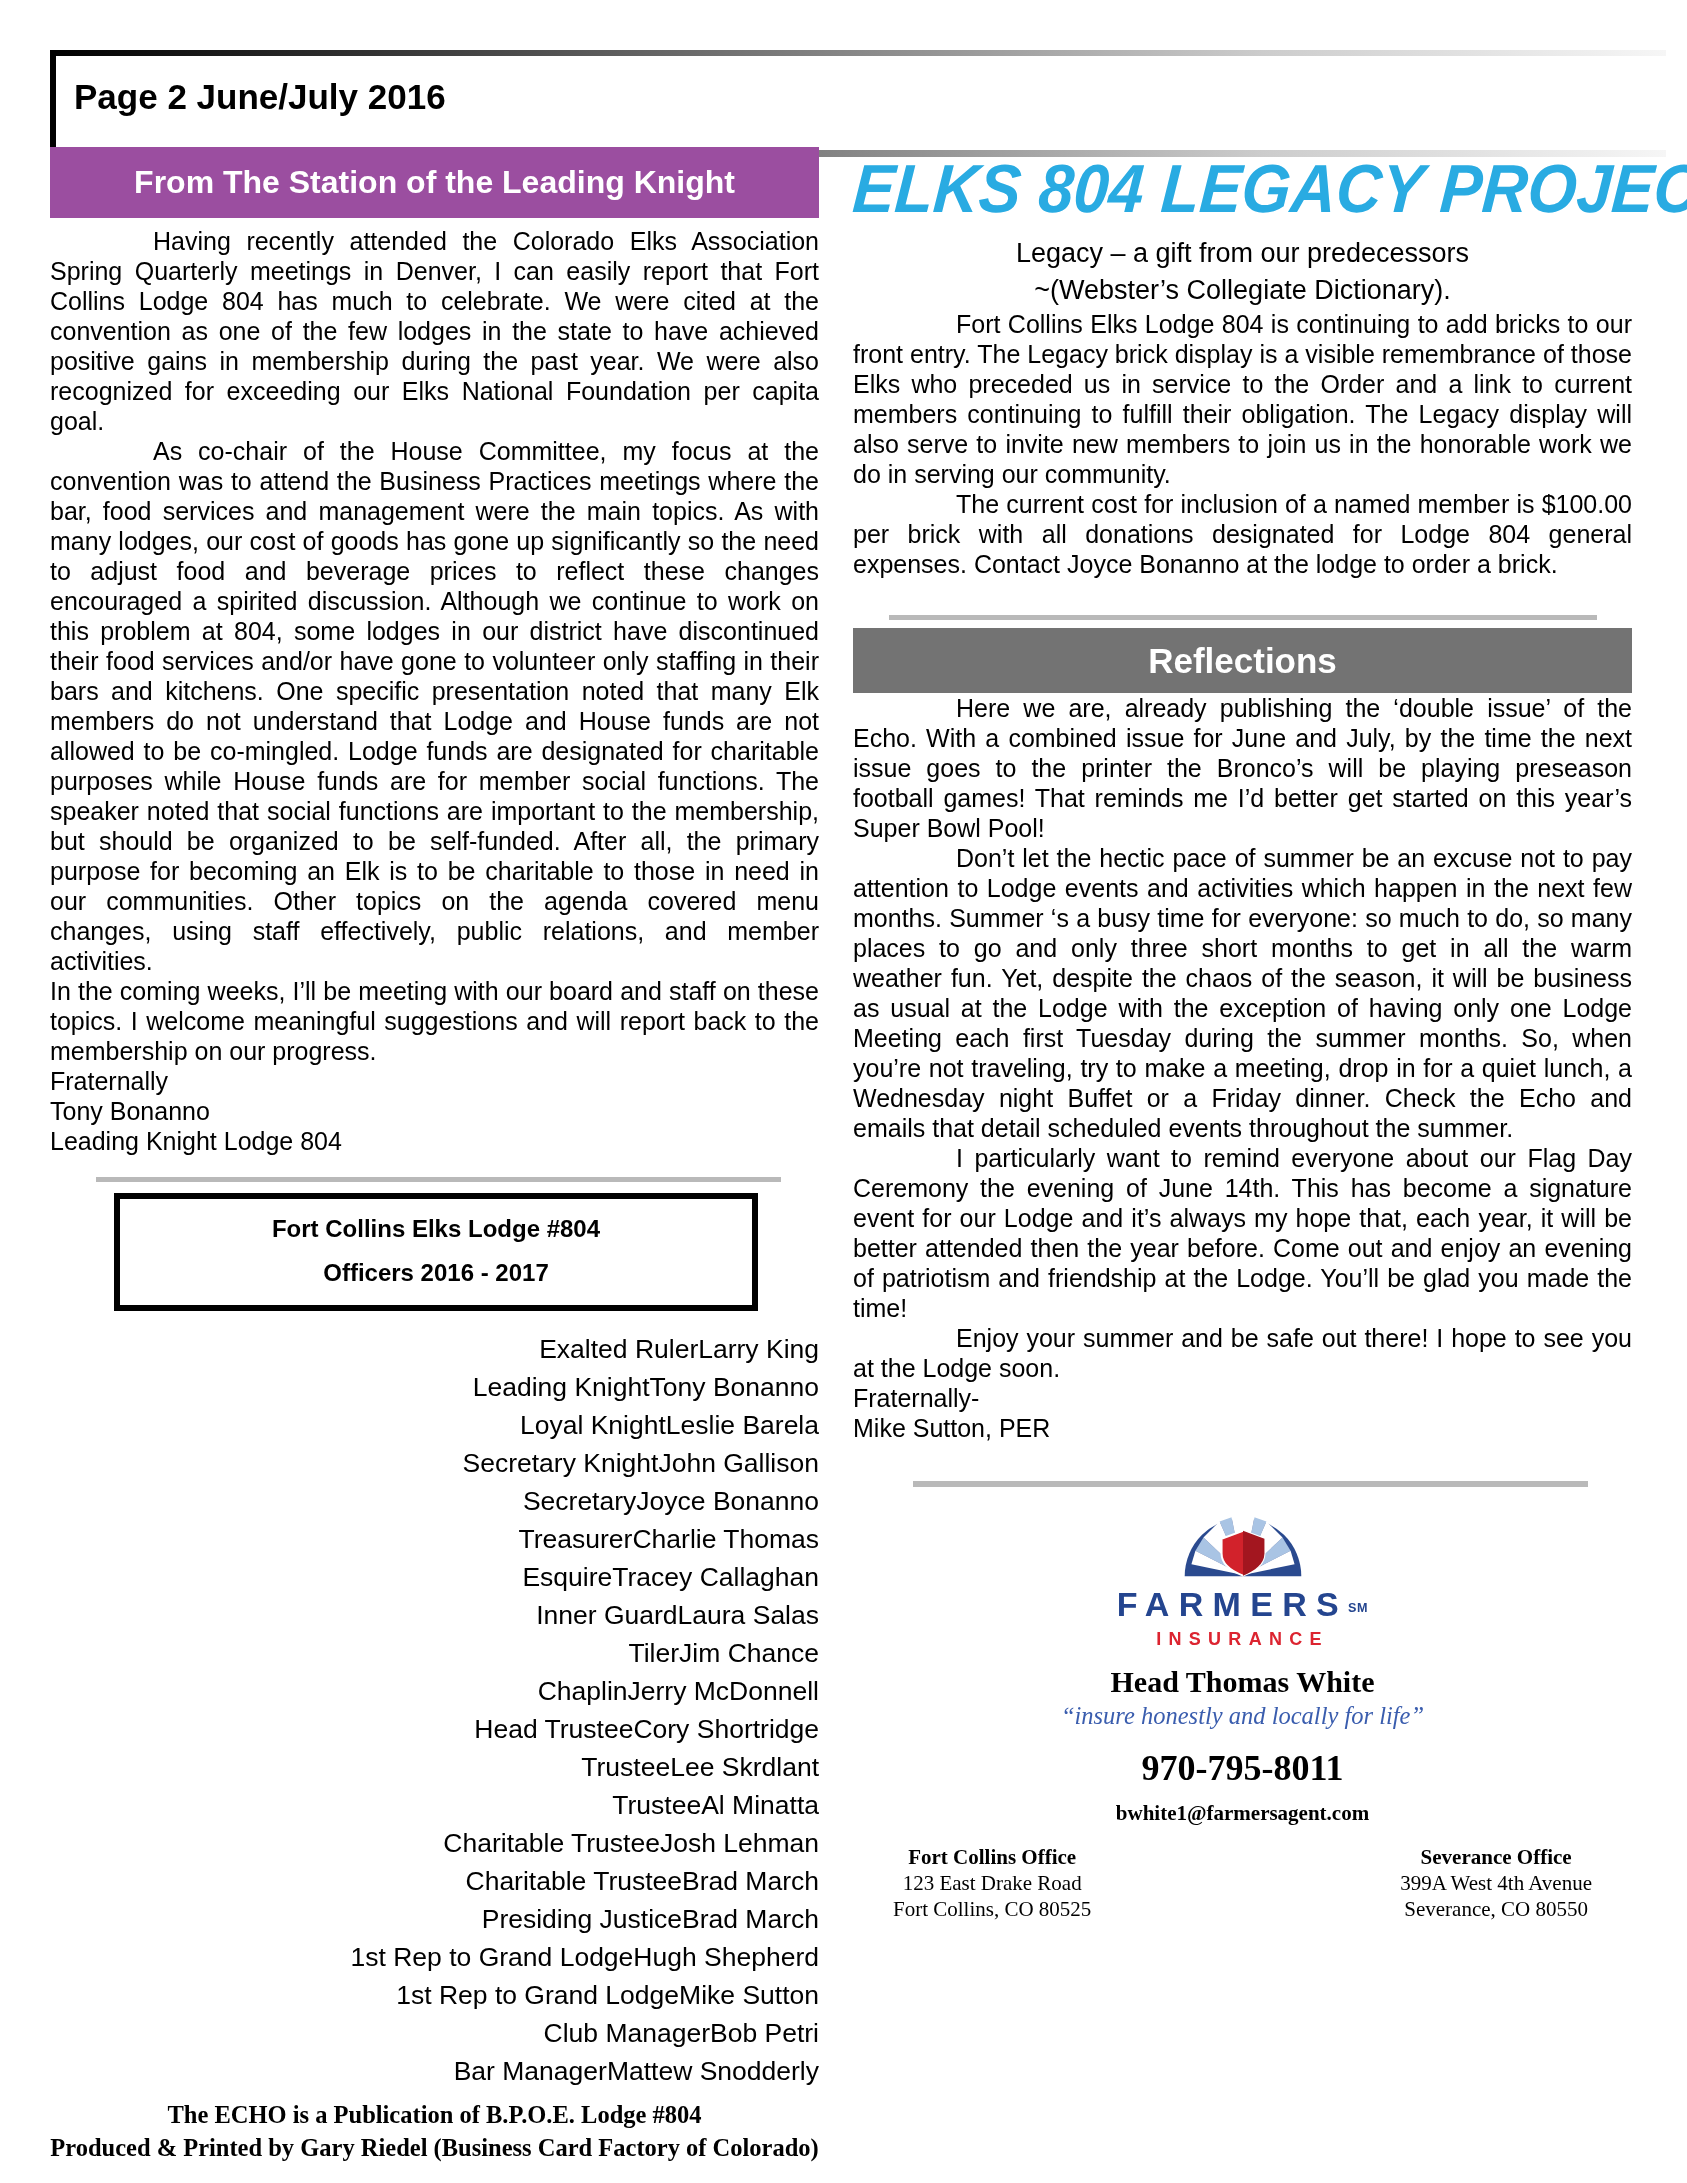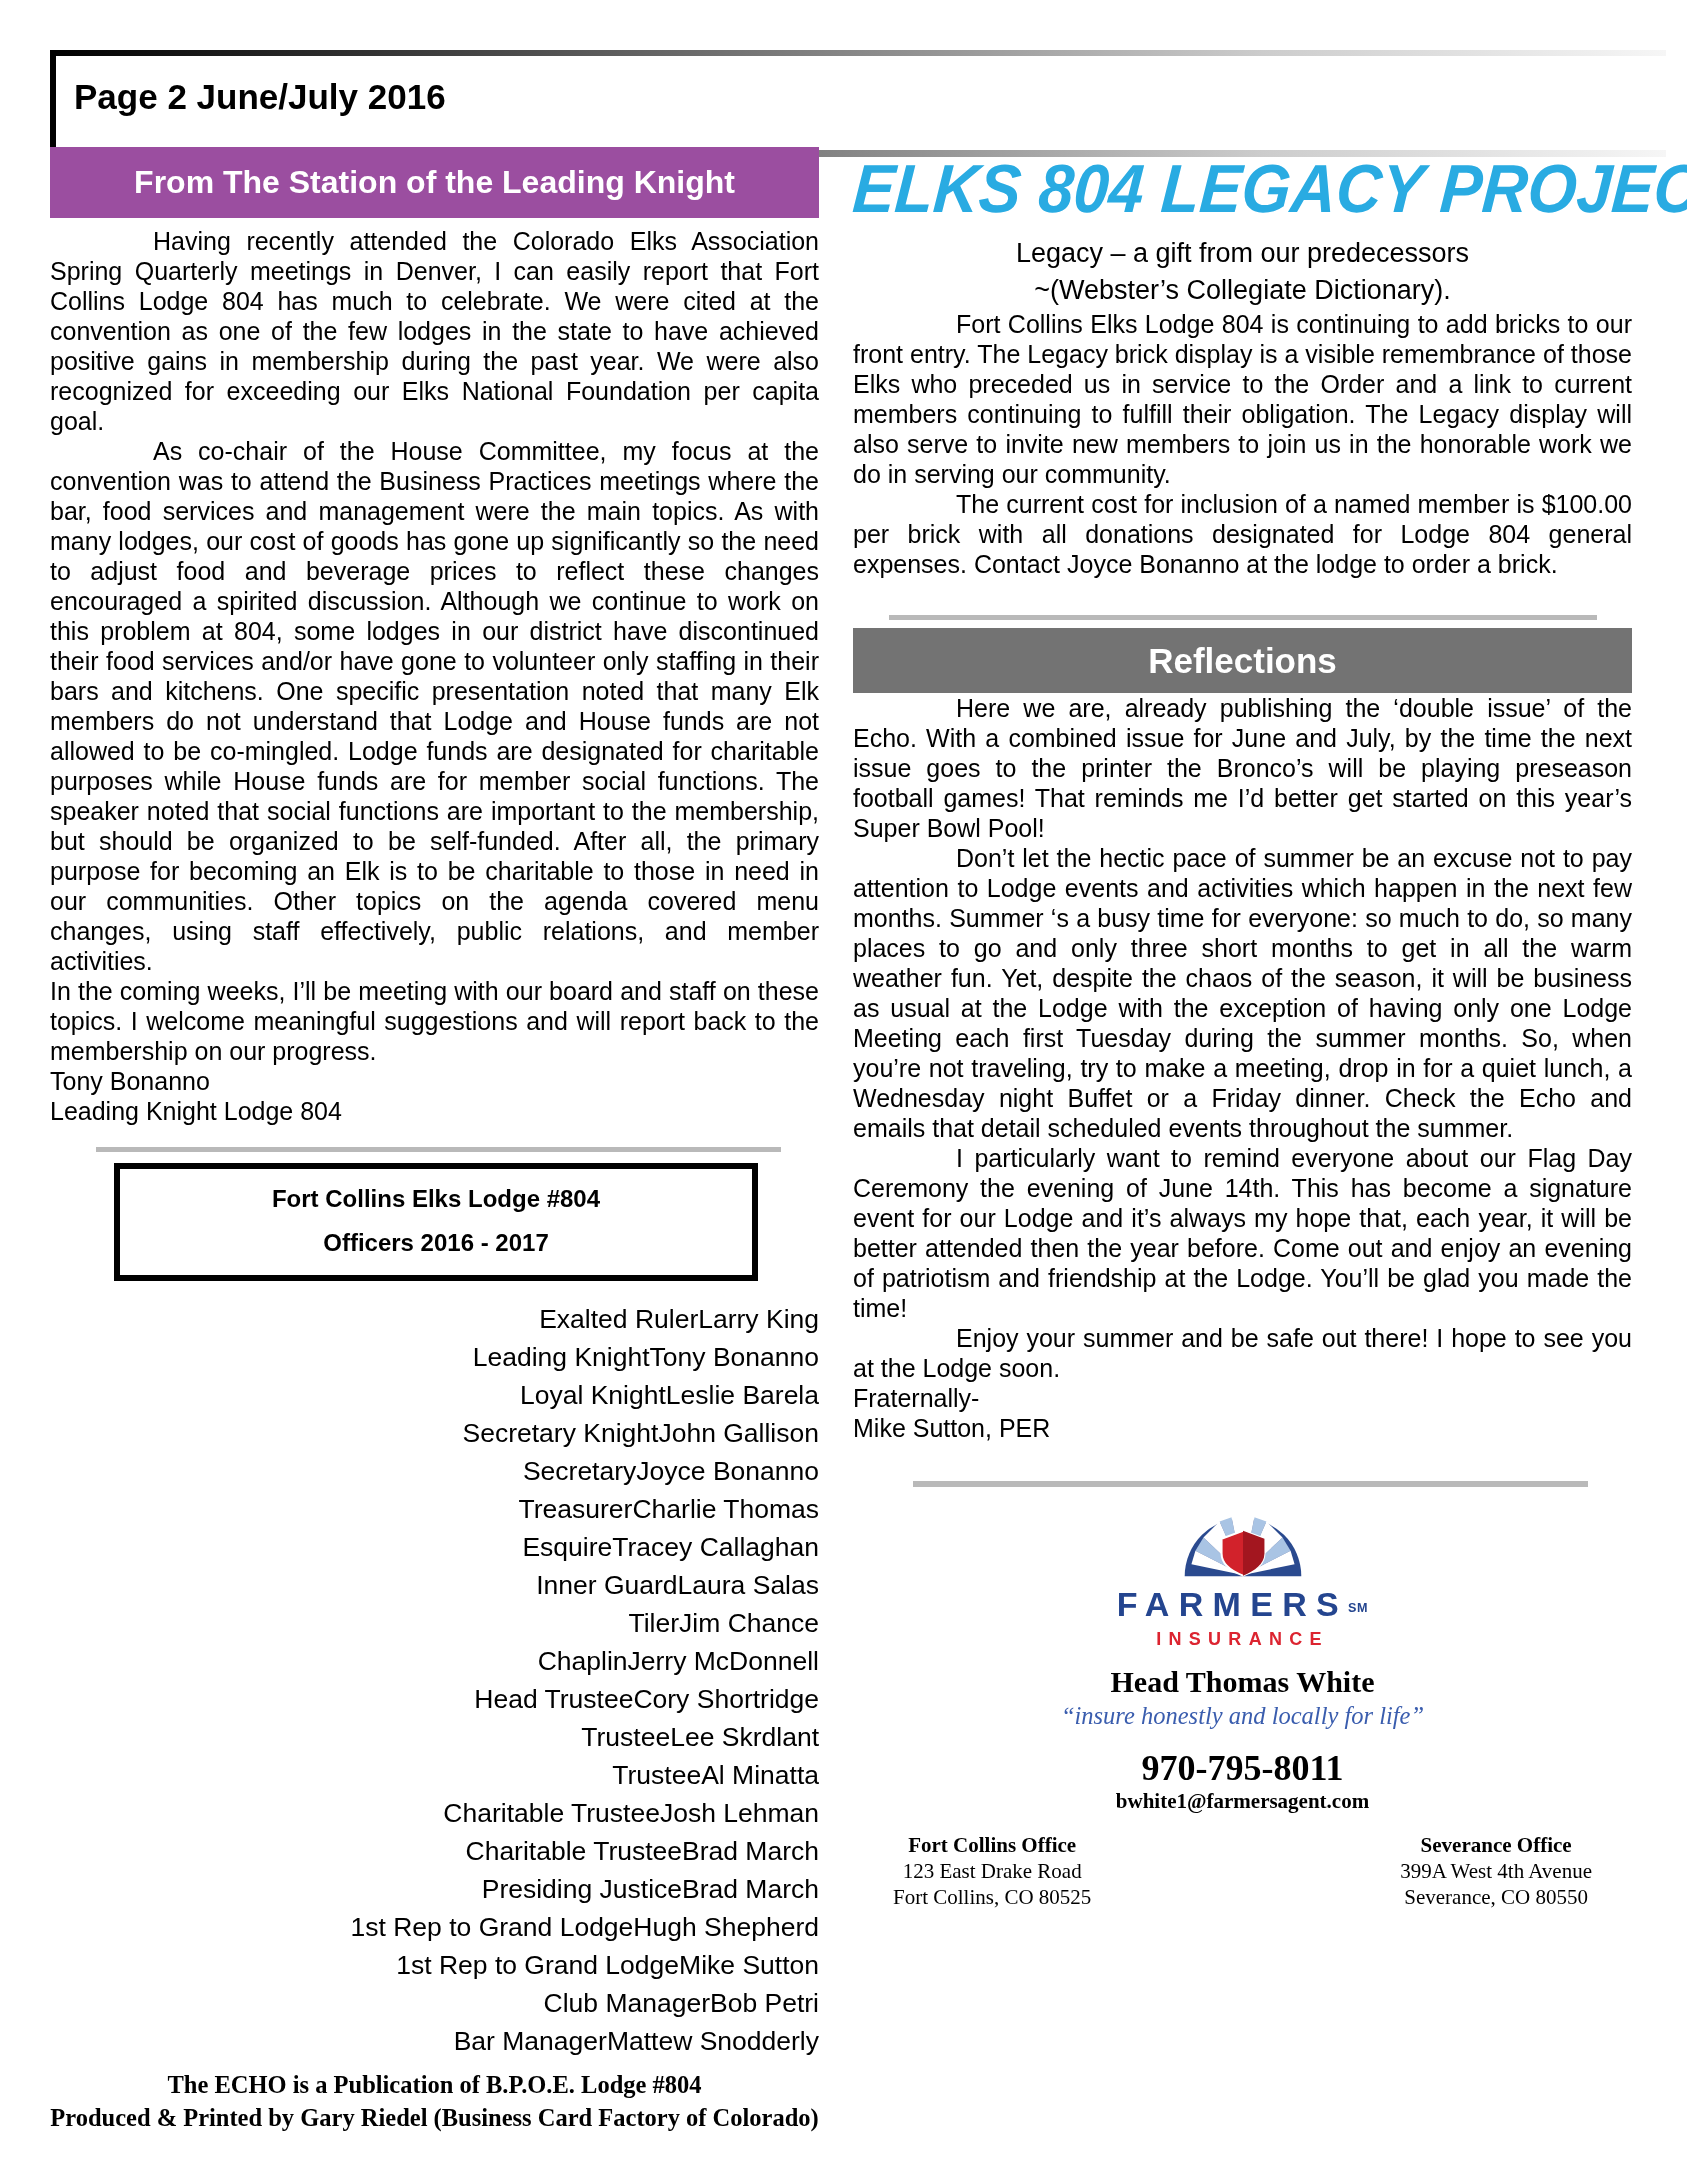--- a/index.html
+++ b/index.html
@@ -52,21 +52,21 @@
 
   
   .farmers { text-align:center; margin-top:25px; }
   .farmers-logo { width:130px; height:67px; display:block; margin:0 auto; }
   .brand { font-size:34px; font-weight:bold; color:#24458F; letter-spacing:9.3px; margin-top:6.6px; }
   .brand-sm { font-size:12.6px; letter-spacing:0.7px; vertical-align:4px; }
   .brand-sub { font-size:18px; font-weight:bold; color:#DC2430; letter-spacing:7.3px; margin-top:5.3px; }
   .agent { font-family:"Liberation Serif", serif; font-weight:bold; font-size:30px; margin-top:14.6px; }
   .tagline { font-family:"Liberation Serif", serif; font-style:italic; font-size:24.5px; color:#3A5DAE; margin-top:2.6px; }
   .phone { font-family:"Liberation Serif", serif; font-weight:bold; font-size:36px; margin-top:17px; }
-  .email { font-family:"Liberation Serif", serif; font-weight:bold; font-size:21px; margin-top:0px; }
+  .email { font-family:"Liberation Serif", serif; font-weight:bold; font-size:21px; margin-top:12px; }
   .offices { display:flex; justify-content:space-between; padding:0 40px 0 40px; margin-top:18.5px;
     font-family:"Liberation Serif", serif; font-size:21px; line-height:26px; }
   .office { text-align:center; }
   .office-name { font-weight:bold; }
 </style>
 </head>
 <body>
 
 <div class="page">
 
@@ -75,20 +75,21 @@
   <div class="hdr-title">Page 2 June/July 2016</div>
   <div class="hdr-botline"></div>
 
   <div class="col col-left">
     <div class="banner banner-purple">From The Station of the Leading Knight</div>
 
     <p class="body ind">Having recently attended the Colorado Elks Association Spring Quarterly meetings in Denver, I can easily report that Fort Collins Lodge 804 has much to celebrate.  We were cited at the convention as one of the few lodges in the state to have achieved positive gains in membership during the past year.  We were also recognized for exceeding our Elks National Foundation per capita goal.</p>
     <p class="body ind">As co-chair of the House Committee, my focus at the convention was to attend the Business Practices meetings where the bar, food services and management were the main topics.  As with many lodges, our cost of goods has gone up significantly so the need to adjust food and beverage prices to reflect these changes encouraged a spirited discussion.  Although we continue to work on this problem at 804, some lodges in our district have discontinued their food services and/or have gone to volunteer only staffing in their bars and kitchens.  One specific presentation noted that many Elk members do not understand that Lodge and House funds are not allowed to be co-mingled.  Lodge funds are designated for charitable purposes while House funds are for member social functions.  The speaker noted that social functions are important to the membership, but should be organized to be self-funded.  After all, the primary purpose for becoming an Elk is to be charitable to those in need in our communities.  Other topics on the agenda covered menu changes, using staff effectively, public relations, and member activities.</p>
     <p class="body">In the coming weeks, I’ll be meeting with our board and staff on these topics.  I welcome meaningful suggestions and will report back to the membership on our progress.</p>
 
+    <div class="body sig">Fraternally</div>
     <div class="body sig">Tony Bonanno</div>
     <div class="body sig">Leading Knight Lodge 804</div>
 
     <div class="divider div-left"></div>
 
     <div class="off-box">
       <div class="off-box-line">Fort Collins Elks Lodge #804</div>
       <div class="off-box-line">Officers 2016 - 2017</div>
     </div>
 

